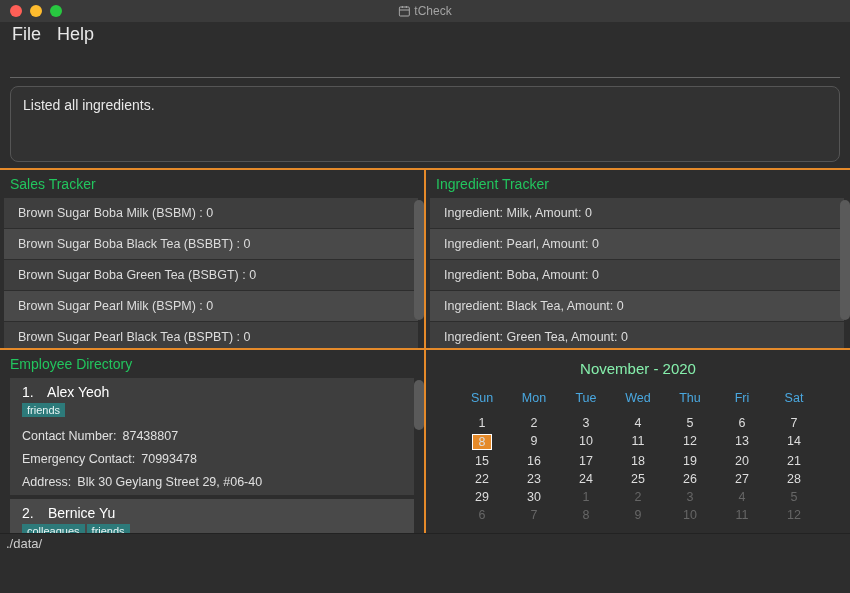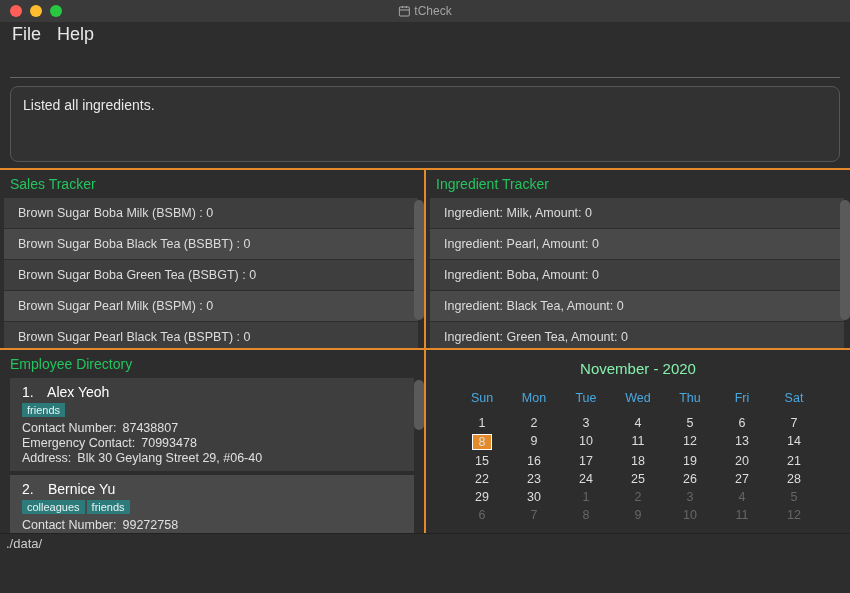--- a/index.html
+++ b/index.html
@@ -40,21 +40,21 @@
   .scroll-thumb { background: #5a5a5a; border-radius: 5px; width: 10px; }
   .st1 { height: 120px; position: absolute; top: 0; }
   .st2 { height: 120px; position: absolute; top: 0; }
   .st3 { height: 50px; position: absolute; top: 0; }
   
   .emp-card { margin: 0 10px 4px 10px; padding: 6px 10px 6px 12px; background: #3e3e3e; color: #e0e0e0; font-size: 12.5px; }
   .emp-card.alt { background: #494949; }
   .emp-name { color: #fff; font-size: 14px; }
   .emp-id { display:inline-block; width: 22px; }
   .tag { display: inline-block; background: #2d7a7a; color: #e8f4f4; font-size: 11px; padding: 1px 5px; margin: 3px 2px 3px 0; border-radius: 0; }
-  .emp-line { margin-top: 1px; }
+  .emp-line { margin-top: 9px; }
   .emp-label { }
   .emp-val { margin-left: 6px; }
   
   .cal-panel { background: #2d2d2d; padding: 0 30px; }
   .cal-title { color: #86efac; font-size: 15px; text-align: center; padding: 10px 0 8px 0; }
   .cal-grid { display: grid; grid-template-columns: repeat(7, 1fr); text-align: center; font-size: 12.5px; row-gap: 2px; }
   .cal-dow { color: #4aa8e0; padding: 6px 0 8px 0; }
   .cal-day { color: #ddd; padding: 1px 0; }
   .cal-day.today { }
   .cal-day.today span { display:inline-block; background:#e58a2a; border:1px solid #fff; padding: 0 6px; }

